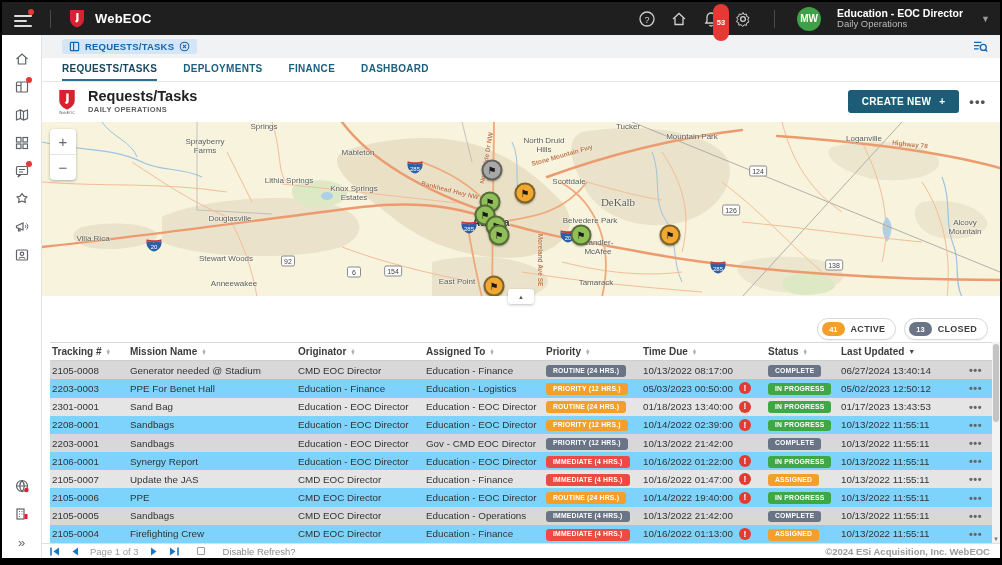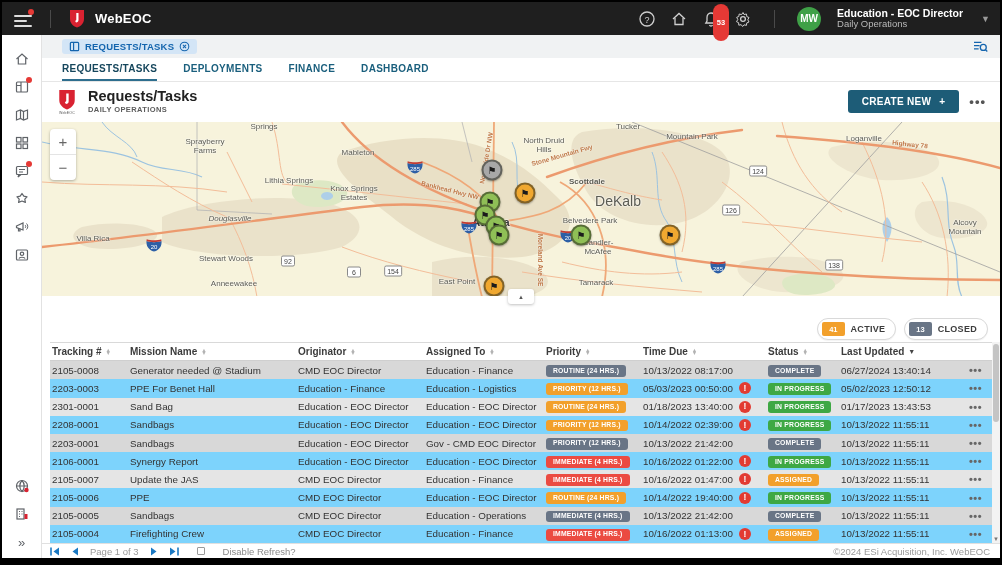--- a/index.html
+++ b/index.html
@@ -98,21 +98,21 @@
   .collapse-strip { position:relative; height:20px; background:#fff; }
   .collapse-btn { position:absolute; left:50%; top:-7px; transform:translateX(-50%); width:26px; height:15px;
     background:#fff; border-radius:3px; box-shadow:0 1px 3px rgba(0,0,0,.25); display:flex; align-items:center;
     justify-content:center; font-size:6px; color:#555; cursor:pointer; }
 
   
   .filterrow { height:26px; display:flex; align-items:center; justify-content:flex-end; gap:8px; padding-right:12px;
     background:#fff; }
   .pill { display:flex; align-items:center; gap:6px; background:#fff; border:1px solid #d9d9d9; border-radius:12px;
     padding:3px 10px 3px 4px; cursor:pointer; box-shadow:0 1px 1px rgba(0,0,0,.05); }
-  .pill .cnt { color:#fff; font-size:7.5px; font-weight:bold; border-radius:2px; padding:2.5px 7px; }
+  .pill .cnt { color:#fff; font-size:7.5px; font-weight:bold; border-radius:7px; padding:2.5px 7px; }
   .pill .plbl { font-size:9px; font-weight:bold; color:#3c3c3c; letter-spacing:.3px; }
 
   
   .tablewrap { position:relative; background:#fff; padding:0 8px 0 8px; }
   .tgrid { display:grid; grid-template-columns:78px 168px 128px 120px 97px 125px 73px 122px 1fr; align-items:center; }
   .thead { height:19px; border-top:1px solid #d9d9d9; border-bottom:1px solid #cfcfcf; background:#fff; }
   .th { display:flex; align-items:center; gap:4px; font-size:10px; font-weight:bold; color:#3c3c3c; padding-left:2px;
     cursor:pointer; }
   .sorticons { display:flex; flex-direction:column; line-height:.55; font-size:5.5px; color:#b3b3b3; }
   .sortdesc { font-size:7px; color:#444; }
@@ -133,21 +133,21 @@
   .vscroll .arr { position:absolute; bottom:1px; left:0; width:8px; text-align:center; font-size:6px; color:#777; }
 
   
   .footer { height:15px; border-top:1px solid #e0e0e0; display:flex; align-items:center; padding:0 10px 0 8px;
     background:#fff; font-size:9.5px; color:#8a8a8a; gap:10px; margin-top:auto; }
   .pgic { color:#1A78C2; cursor:pointer; display:flex; align-items:center; }
   .pgic svg { width:10px; height:9px; display:block; }
   .pagelbl { color:#9a9a9a; }
   .cb { display:flex; align-items:center; gap:18px; margin-left:8px; cursor:pointer;justify-content:space-between; }
   .cb .box { width:8px; height:8px; border:1px solid #9a9a9a; border-radius:1px; background:#fff; }
-  .copyright { margin-left:auto; color:#9a9a9a; }
+  .copyright { margin-left:auto; color:#9a9a9a;font-weight:bold; }
 </style>
 </head>
 <body>
 
 <div class="frame">
 
   <div class="topbar">
     <div class="tb-left">
       <div class="menu-ic">
         <i></i>
@@ -380,32 +380,32 @@
         </svg>
 
         <div id="map-overlays">
             <div class="place" style="left: 222px; top: 5px;">Springs</div>
             <div class="place" style="left: 163px; top: 25px;">Sprayberry
 Farms</div>
             <div class="place" style="left: 316px; top: 31px;">Mableton</div>
             <div class="place" style="left: 247px; top: 59px;">Lithia Springs</div>
             <div class="place" style="left: 312px; top: 72px;">Knox Springs
 Estates</div>
-            <div class="place" style="left: 188px; top: 97px; font-style: italic;">Douglasville</div>
+            <div class="place" style="left: 188px; top: 97px;">Douglasville</div>
             <div class="place" style="left: 51px; top: 117px;">Villa Rica</div>
             <div class="place" style="left: 184px; top: 137px;">Stewart Woods</div>
             <div class="place" style="left: 192px; top: 162px;">Anneewakee</div>
             <div class="place" style="left: 415px; top: 160px;">East Point</div>
             <div class="place" style="left: 502px; top: 24px;">North Druid
 Hills</div>
             <div class="place" style="left: 586px; top: 5px;">Tucker</div>
             <div class="place" style="left: 650px; top: 15px;">Mountain Park</div>
             <div class="place" style="left: 822px; top: 17px;">Loganville</div>
-            <div class="place" style="left: 545px; top: 60px; font-weight: bold;">Scottdale</div>
-            <div class="place" style="font-size: 14px; left: 576px; top: 80px;">DeKalb</div>
+            <div class="place" style="left: 527px; top: 60px;">Scottdale</div>
+            <div class="place" style="font-size: 11px; left: 576px; top: 80px; font-family: Liberation Serif, serif;">DeKalb</div>
             <div class="place" style="left: 548px; top: 99px;">Belvedere Park</div>
             <div class="place" style="left: 556px; top: 126px;">Candler-
 McAfee</div>
             <div class="place" style="left: 554px; top: 161px;">Tamarack</div>
             <div class="place" style="left: 923px; top: 106px;">Alcovy
 Mountain</div>
             <div class="place big" style="left: 449px; top: 100px;">Atlanta</div>
             <div class="roadlbl" style="left: 520px; top: 33px; transform: translate(-50%, -50%) rotate(-16deg);">Stone Mountain Fwy</div>
             <div class="roadlbl" style="left: 868px; top: 22px; transform: translate(-50%, -50%) rotate(6deg);">Highway 78</div>
             <div class="roadlbl" style="left: 498px; top: 138px; transform: translate(-50%, -50%) rotate(90deg);">Moreland Ave SE</div>

